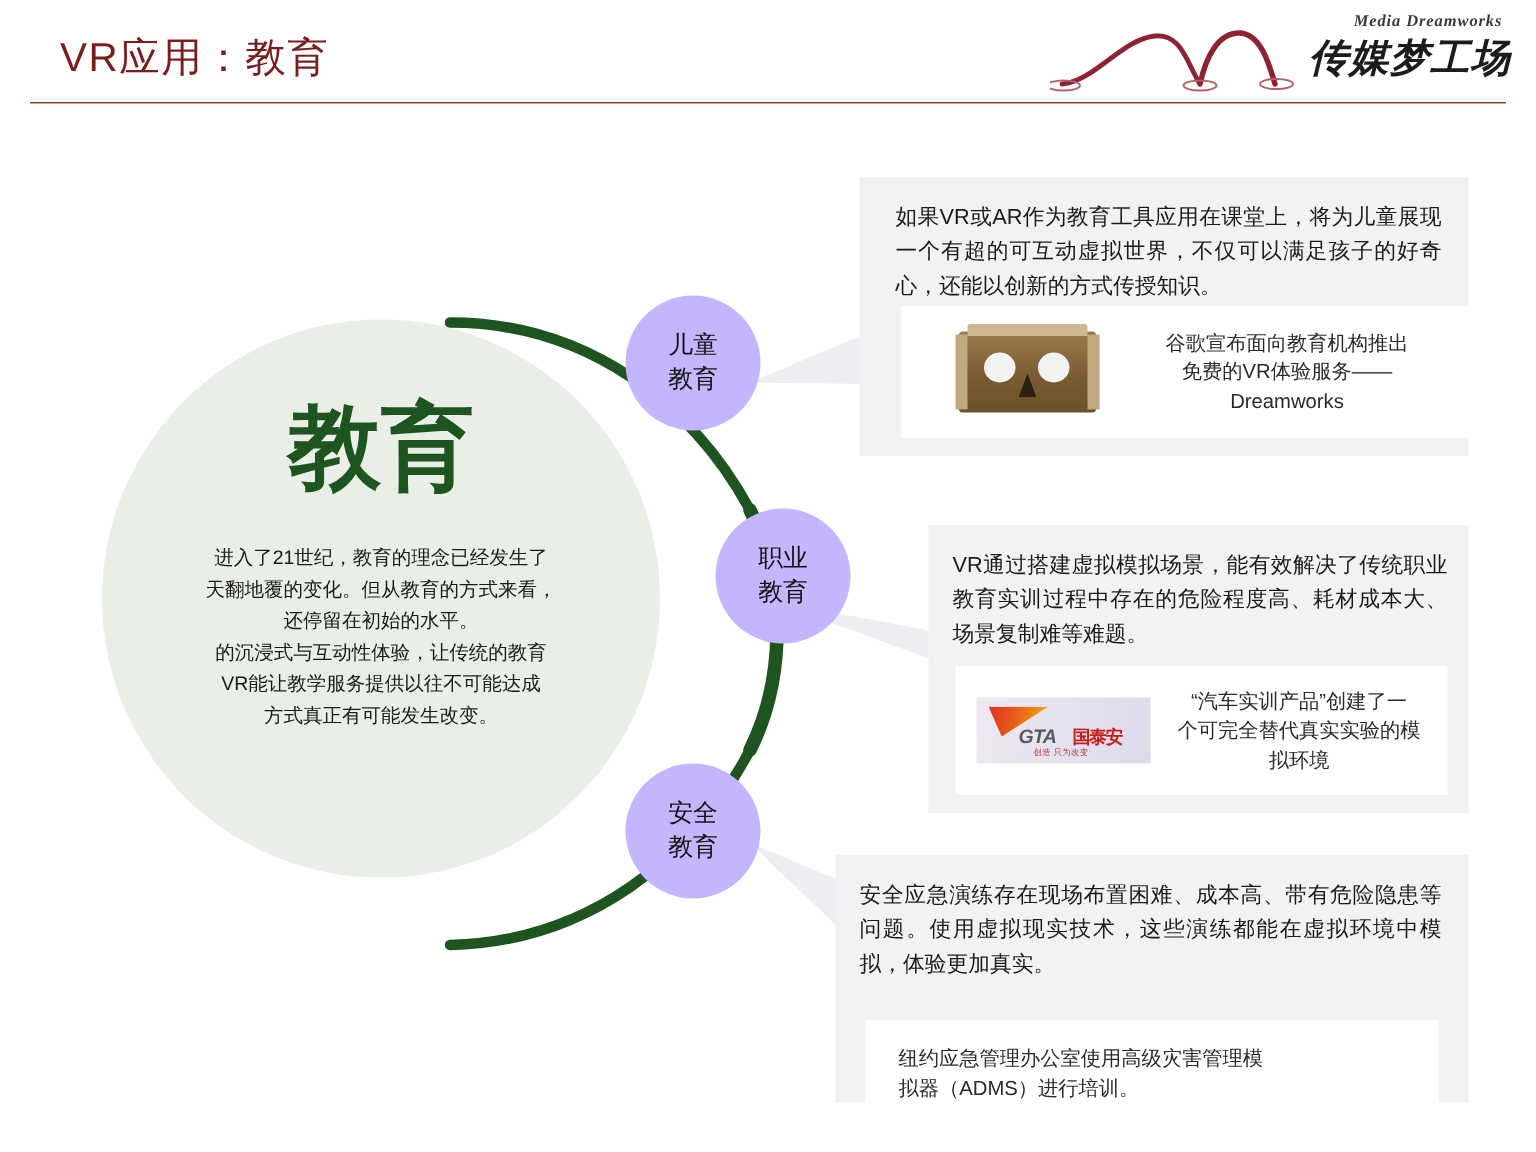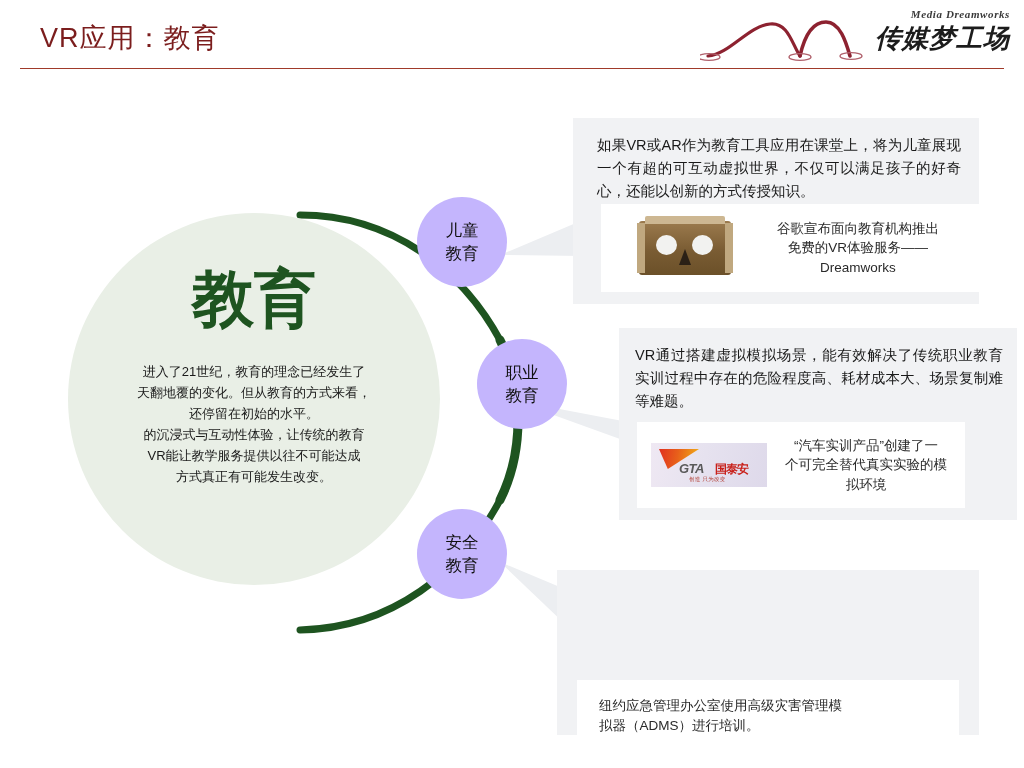--- a/index.html
+++ b/index.html
@@ -44,21 +44,21 @@
   }
   #logo-swoosh {
     position: absolute;
     left: 0; top: 4px;
     width: 175px; height: 52px;
   }
   #logo-text-block {
     position: absolute;
     left: 170px; top: 2px;
     width: 140px;
-    text-align: right;
+    text-align: center;
   }
   #logo-eng {
     font-family: "Liberation Serif", "DejaVu Serif", serif;
     font-style: italic;
     font-weight: bold;
     font-size: 11px;
     color: #3a3a3a;
     letter-spacing: 0.6px;
     margin-left: 24px;
   }
@@ -129,21 +129,21 @@
   #node-0 { left: 417px; top: 127px; }
   #node-1 { left: 477px; top: 269px; }
   #node-2 { left: 417px; top: 439px; }
 
   
   .callout {
     position: absolute;
     background: #f1f2f4;
   }
   #callout-0 { left: 573px; top: 118px;  width: 406px; height: 186px; }
-  #callout-1 { left: 619px; top: 328px;  width: 360px; height: 192px; padding-left: 38px; }
+  #callout-1 { left: 619px; top: 350px;  width: 360px; height: 192px; }
   #callout-2 { left: 557px; top: 570px;  width: 422px; height: 165px; }
 
   .callout-text {
     position: absolute;
     left: 24px; right: 18px; top: 16px;
     font-size: 14.5px;
     color: #1a1a1a;
     line-height: 1.58;
     text-align: justify;
   }
@@ -349,19 +349,20 @@
     </div>
     <div class="card-caption">
       <div>“汽车实训产品”创建了一</div>
       <div>个可完全替代真实实验的模</div>
       <div>拟环境</div>
     </div>
   </div>
 </div>
 
 <div class="callout" id="callout-2">
+  <div class="callout-text">安全应急演练存在现场布置困难、成本高、带有危险隐患等问题。使用虚拟现实技术，这些演练都能在虚拟环境中模拟，体验更加真实。</div>
   <div class="callout-card" id="card-2">
     <div class="card-caption">
       <div>纽约应急管理办公室使用高级灾害管理模</div>
       <div>拟器（ADMS）进行培训。</div>
     </div>
   </div>
 </div>
 
 </body></html>

